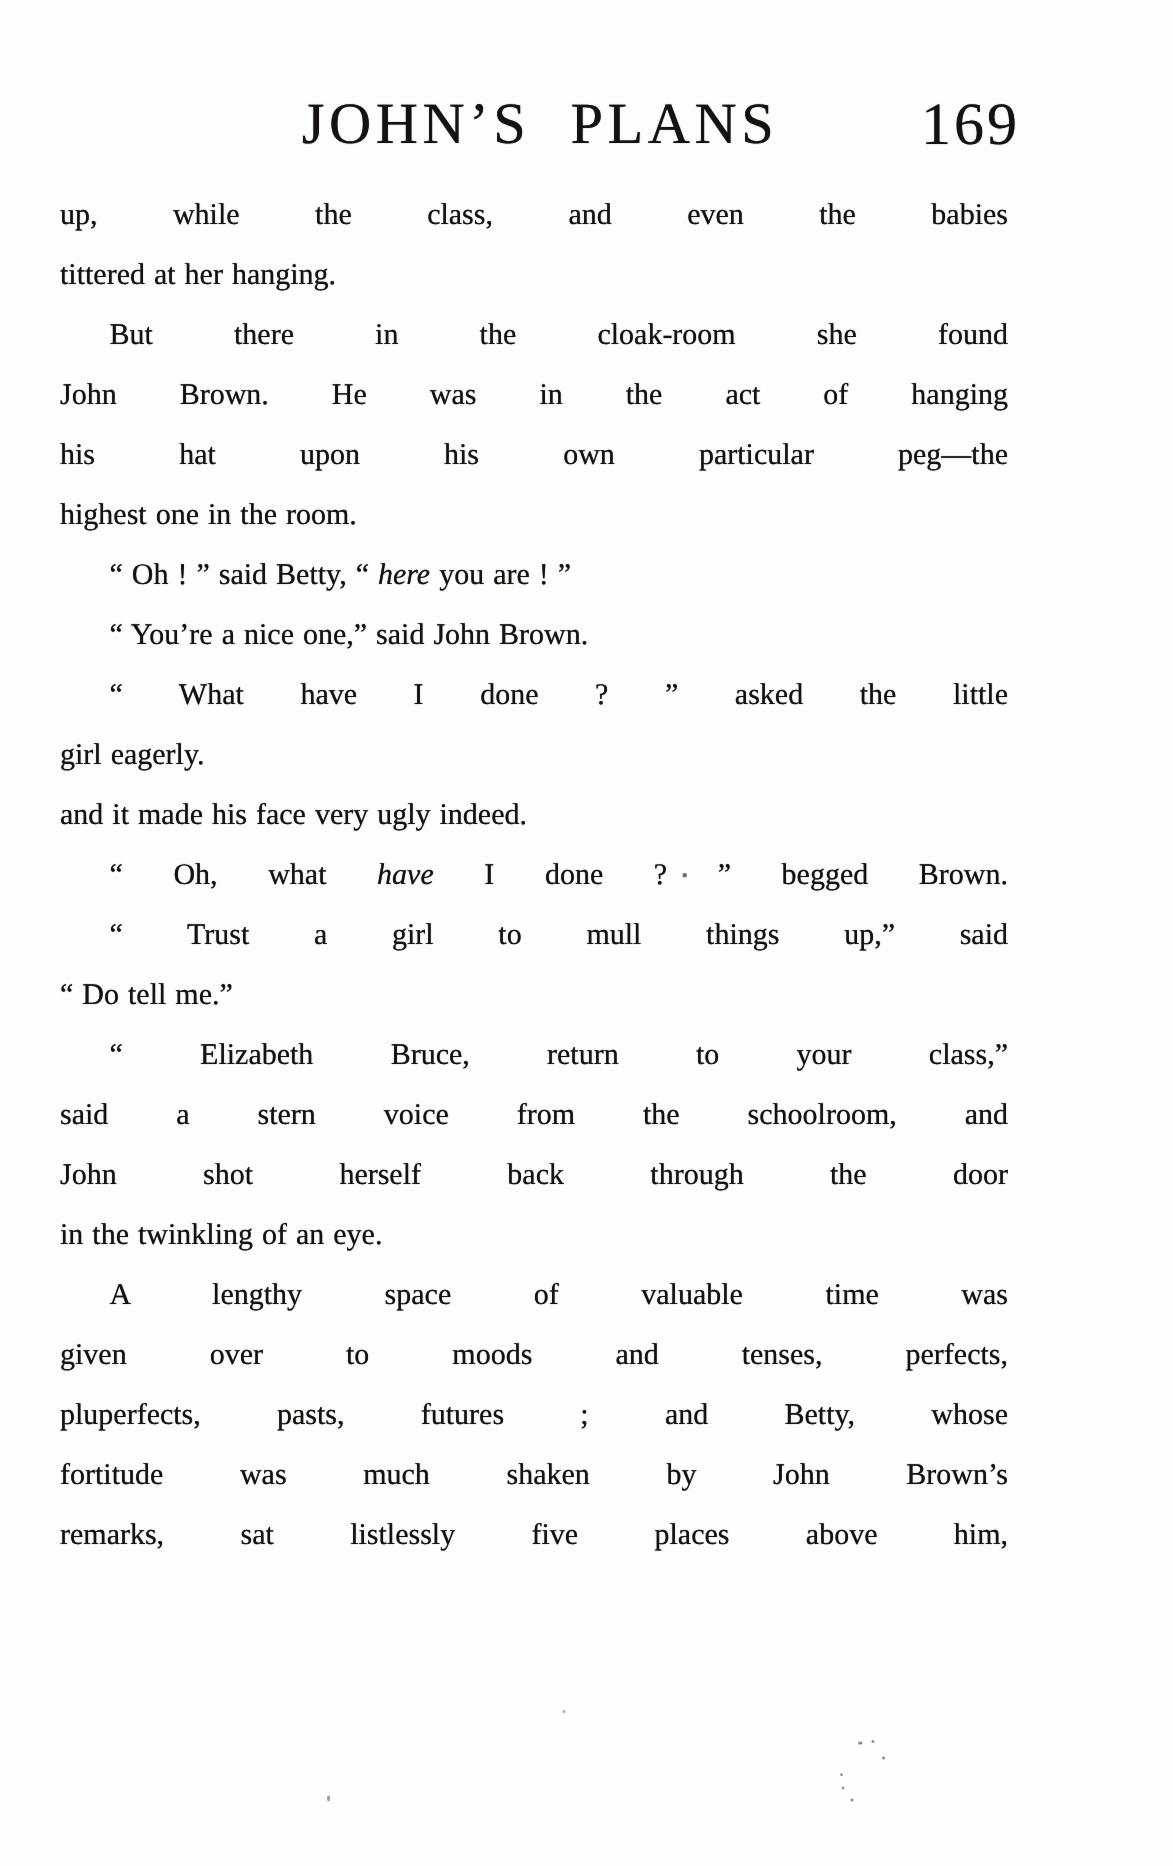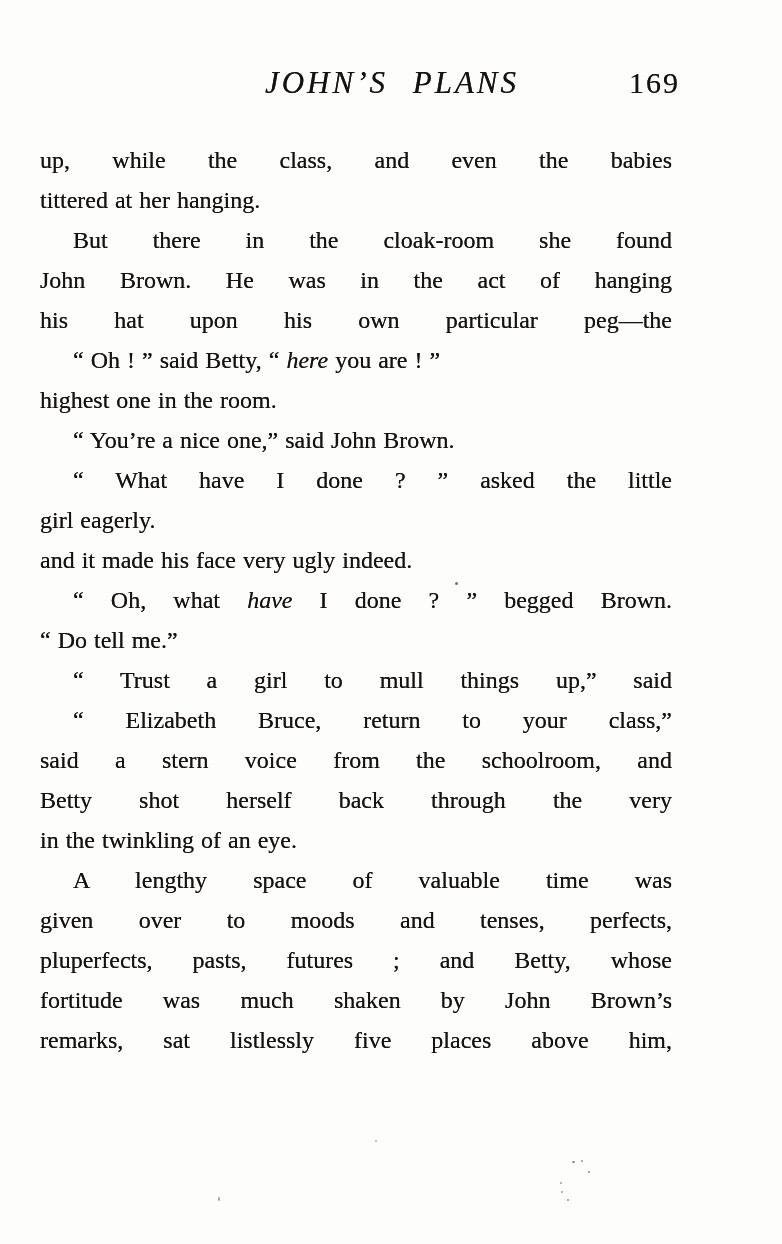--- a/index.html
+++ b/index.html
@@ -26,39 +26,37 @@
     top: 60px;
     left: 40px;
     width: 640px;
     height: 46px;
     line-height: 46px;
   }
   .head-title {
     position: absolute;
     left: 50%;
     transform: translateX(-50%);
-    font-style: italic;
-    font-size: 31px;
+    font-size: 39px;
     letter-spacing: 3px;
     word-spacing: 14px;
     white-space: nowrap;
-    margin-left: 32px;
   }
   .head-page-number {
     position: absolute;
     right: 0;
-    font-size: 30px;
+    font-size: 40px;
     letter-spacing: 2px;
   }
   .body-text {
     position: absolute;
-    top: 140px;
+    top: 123px;
     left: 40px;
     width: 632px;
-    font-size: 24px;
+    font-size: 20px;
   }
   .line {
     height: 40px;
     line-height: 40px;
     text-align: justify;
     word-spacing: 1px;
     overflow: hidden;
   }
   
   .line.just::after {
@@ -89,32 +87,32 @@
     <span class="head-page-number">169</span>
   </header>
 
   <main class="body-text">
 
   <div class="line just"><span class="seg">up, while the class, and even the babies</span></div>
       <div class="line"><span class="seg">tittered at her hanging.</span></div>
       <div class="line just indent"><span class="seg">But there in the cloak-room she found</span></div>
       <div class="line just"><span class="seg">John Brown. He was in the act of hanging</span></div>
       <div class="line just"><span class="seg">his hat upon his own particular peg—the</span></div>
+      <div class="line"><span class="seg">highest one in the room.</span></div>
       <div class="line indent"><span class="seg">“ Oh ! ” said Betty, “ </span><span class="seg italic">here</span><span class="seg"> you are ! ”</span></div>
-      <div class="line"><span class="seg">highest one in the room.</span></div>
       <div class="line indent"><span class="seg">“ You’re a nice one,” said John Brown.</span></div>
       <div class="line just indent"><span class="seg">“ What have I done ? ” asked the little</span></div>
       <div class="line"><span class="seg">girl eagerly.</span></div>
       <div class="line"><span class="seg">and it made his face very ugly indeed.</span></div>
       <div class="line just indent"><span class="seg">“ Oh, what </span><span class="seg italic">have</span><span class="seg"> I done ? ” begged Brown.</span></div>
+      <div class="line just indent"><span class="seg">“ Trust a girl to mull things up,” said</span></div>
       <div class="line"><span class="seg">“ Do tell me.”</span></div>
-      <div class="line just indent"><span class="seg">“ Trust a girl to mull things up,” said</span></div>
       <div class="line just indent"><span class="seg">“ Elizabeth Bruce, return to your class,”</span></div>
       <div class="line just"><span class="seg">said a stern voice from the schoolroom, and</span></div>
-      <div class="line just"><span class="seg">Betty shot herself back through the very</span></div>
+      <div class="line just"><span class="seg">John shot herself back through the door</span></div>
       <div class="line"><span class="seg">in the twinkling of an eye.</span></div>
       <div class="line just indent"><span class="seg">A lengthy space of valuable time was</span></div>
       <div class="line just"><span class="seg">given over to moods and tenses, perfects,</span></div>
       <div class="line just"><span class="seg">pluperfects, pasts, futures ; and Betty, whose</span></div>
       <div class="line just"><span class="seg">fortitude was much shaken by John Brown’s</span></div>
       <div class="line just"><span class="seg">remarks, sat listlessly five places above him,</span></div>
     </main>
 <span class="speck" style="left: 455px; top: 582px; width: 3px; height: 3px; opacity: 0.65;"></span>
     <span class="speck" style="left: 572px; top: 1161px; width: 3px; height: 2px; opacity: 0.55;"></span>
     <span class="speck" style="left: 581px; top: 1160px; width: 2px; height: 2px; opacity: 0.5;"></span>

